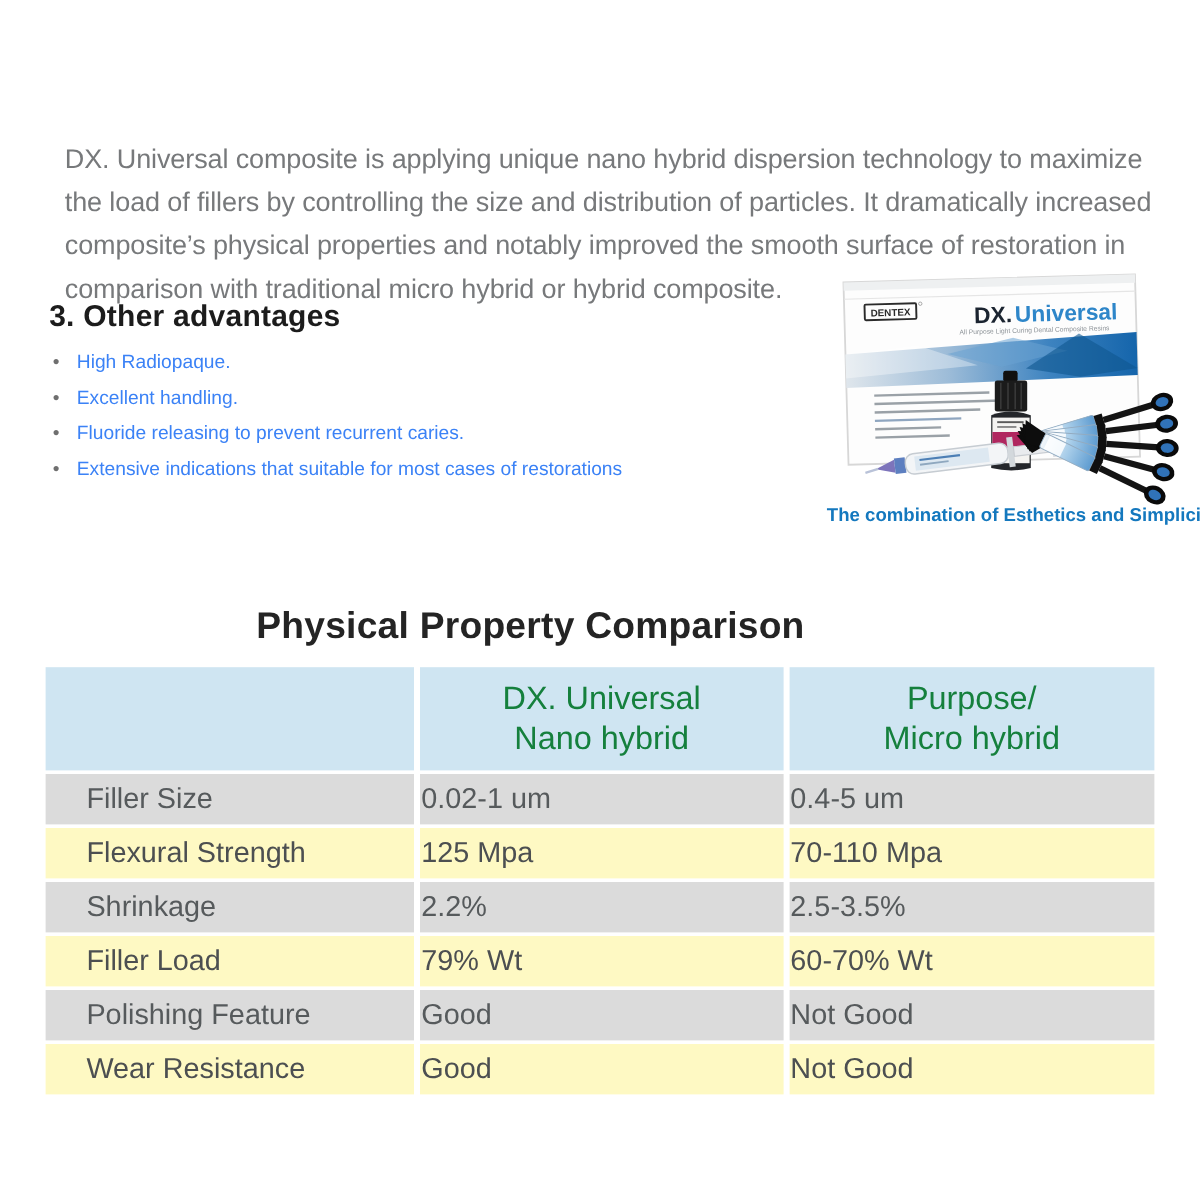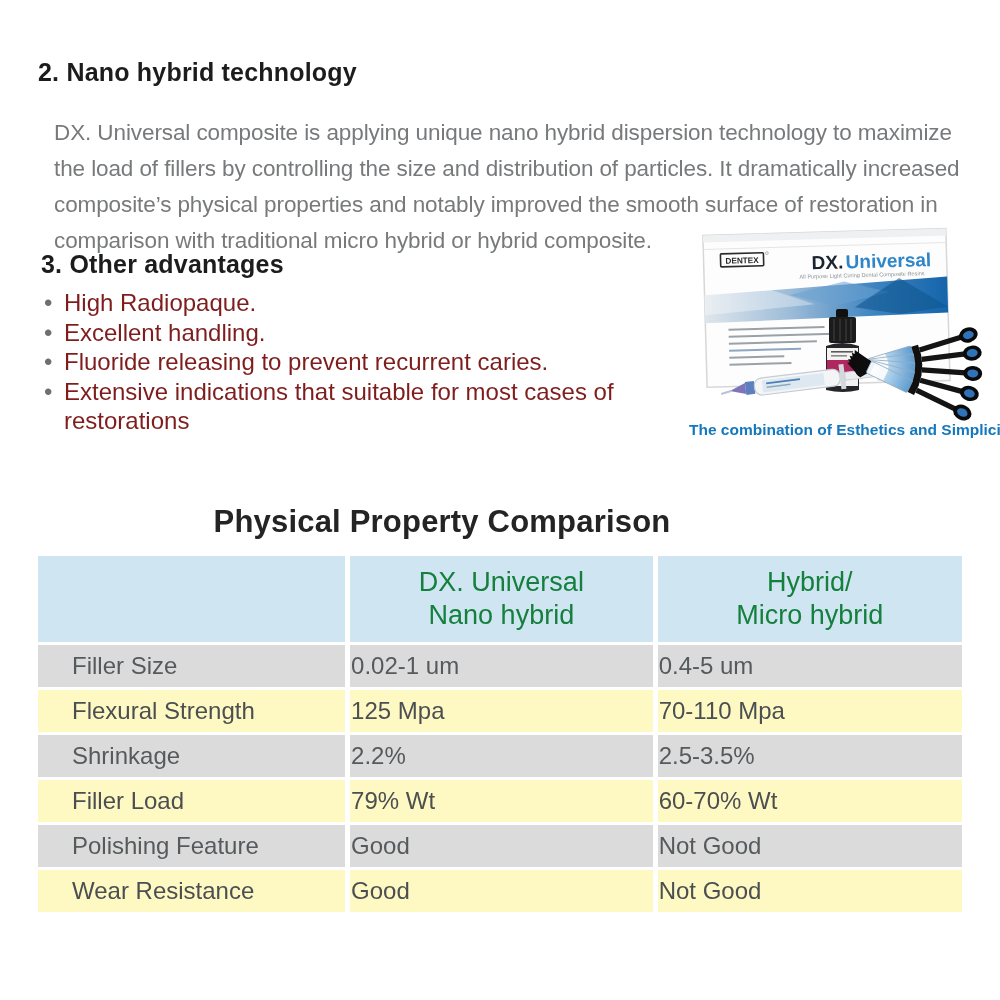--- a/index.html
+++ b/index.html
@@ -13,21 +13,21 @@
     font-size:25px;font-weight:bold;color:#1c1c1c;letter-spacing:0.2px;
   }
   #nano-heading{top:58px;}
   #adv-heading{top:250px;left:41px;text-align:center;}
   #nano-body{
     position:absolute;left:38px;top:99px;width:928px;margin:16px;
     font-size:22.5px;line-height:36px;color:#77797b;letter-spacing:-0.1px;
   }
   #adv-list{
     position:absolute;left:44px;top:288px;width:660px;margin:0;padding:0;list-style:none;
-    font-size:24px;line-height:29.5px;color:#7f1d1d;
+    font-size:16px;line-height:29.5px;color:#3b82f6;
   }
   #adv-list li{margin:0;padding-left:20px;position:relative;}
   #adv-list li::before{content:"\2022";position:absolute;left:0;top:0;color:#6f6f6f;}
   
   #product-figure{position:absolute;left:695px;top:220px;width:300px;height:230px;}
   #product-caption{
     position:absolute;left:-6px;top:201px;width:300px;margin:0;text-align:center;
     font-size:15.5px;font-weight:bold;color:#1478be;white-space:nowrap;
   }
   
@@ -51,21 +51,20 @@
   }
   #comparison-table tr.row-light td{background:#dbdbdb;}
   #comparison-table tr.row-dark td{background:#fef9c3;color:#4c4f51;}
   #comparison-table td.row-label{text-align:left;padding-left:34px;}
 </style>
 </head>
 <body>
 
 <div id="page">
 
-  <h2 class="sec-heading" id="nano-heading">2. Nano hybrid technology</h2>
   <p id="nano-body">DX. Universal composite is applying unique nano hybrid dispersion technology to maximize the load of fillers by controlling the size and distribution of particles. It dramatically increased composite’s physical properties and notably improved the smooth surface of restoration in comparison with traditional micro hybrid or hybrid composite.</p>
 
   <h2 class="sec-heading" id="adv-heading">3. Other advantages</h2>
   <ul id="adv-list">
     <li>High Radiopaque.</li>
     <li>Excellent handling.</li>
     <li>Fluoride releasing to prevent recurrent caries.</li>
     <li>Extensive indications that suitable for most cases of restorations</li>
   </ul>
 
@@ -204,21 +203,21 @@
         <col class="c3">
       </colgroup>
     <thead>
       <tr>
         <th></th>
         <th>
           <div>DX. Universal</div>
           <div>Nano hybrid</div>
         </th>
         <th>
-          <div>Hybrid/</div>
+          <div>Purpose/</div>
           <div>Micro hybrid</div>
         </th>
       </tr>
     </thead>
     <tbody>
       <tr class="row-light">
         <td class="row-label">Filler Size</td>
         <td>0.02-1 um</td>
         <td>0.4-5 um</td>
       </tr>

